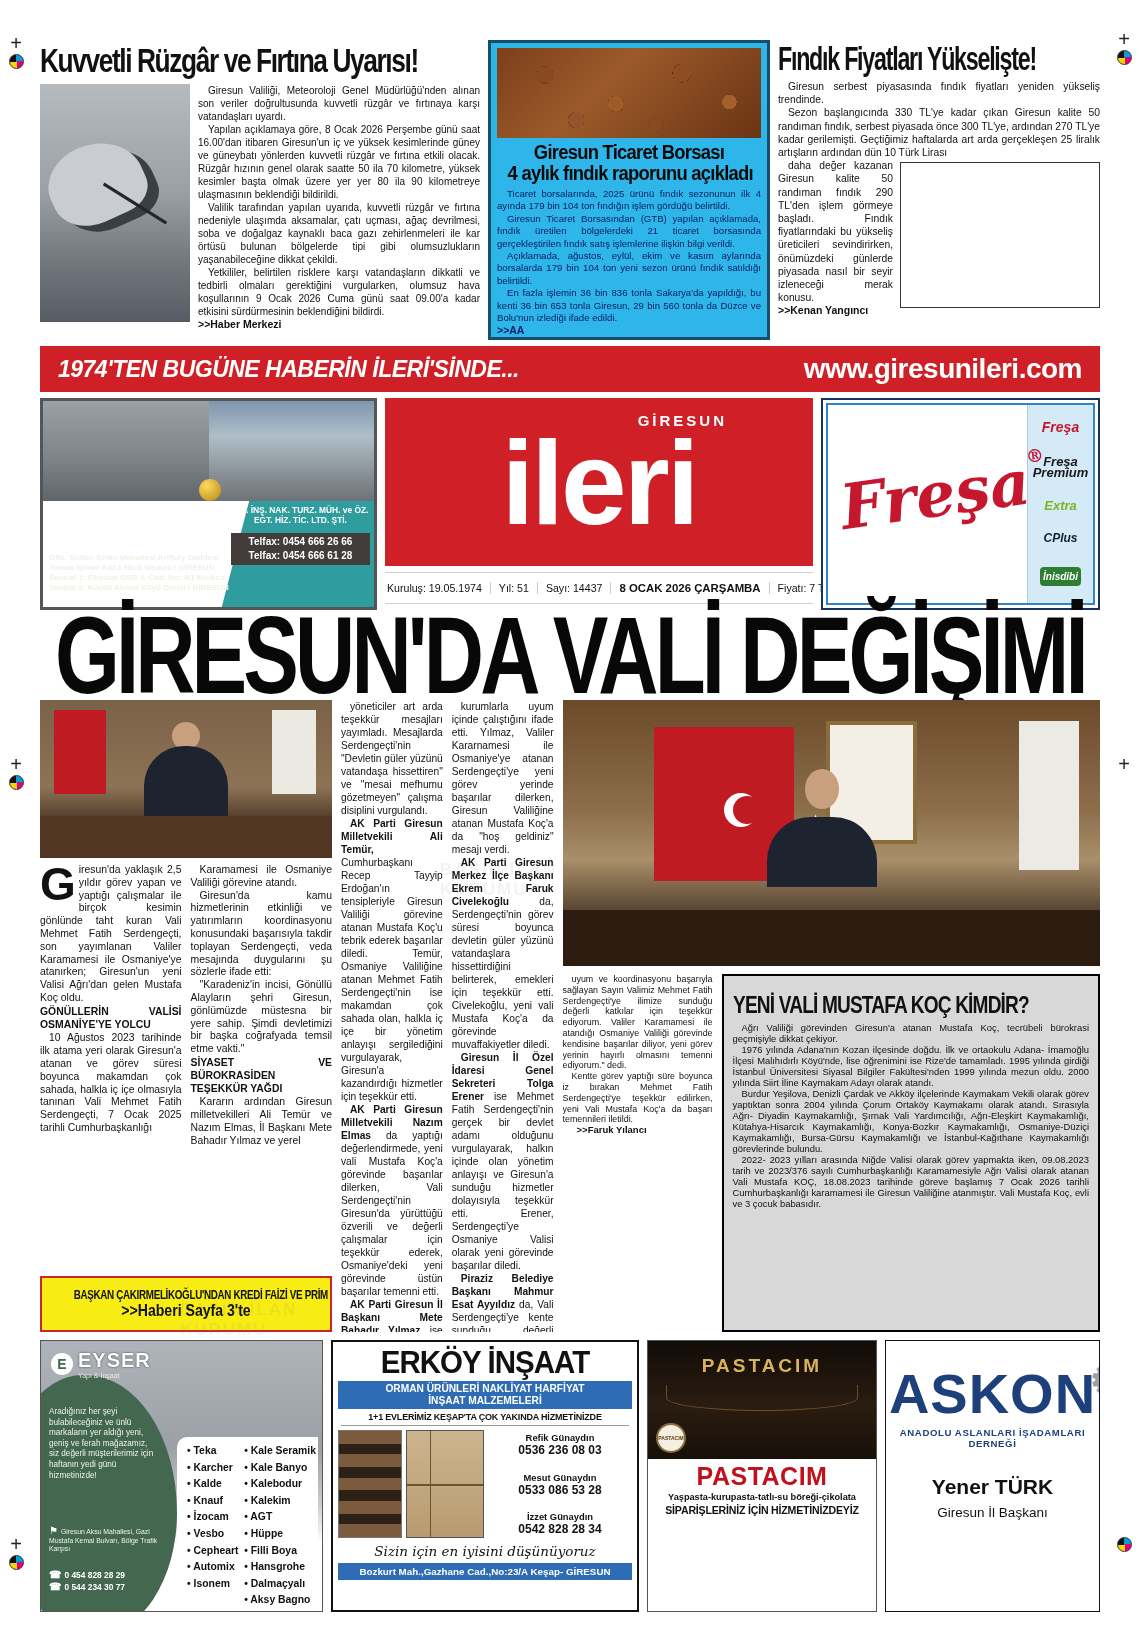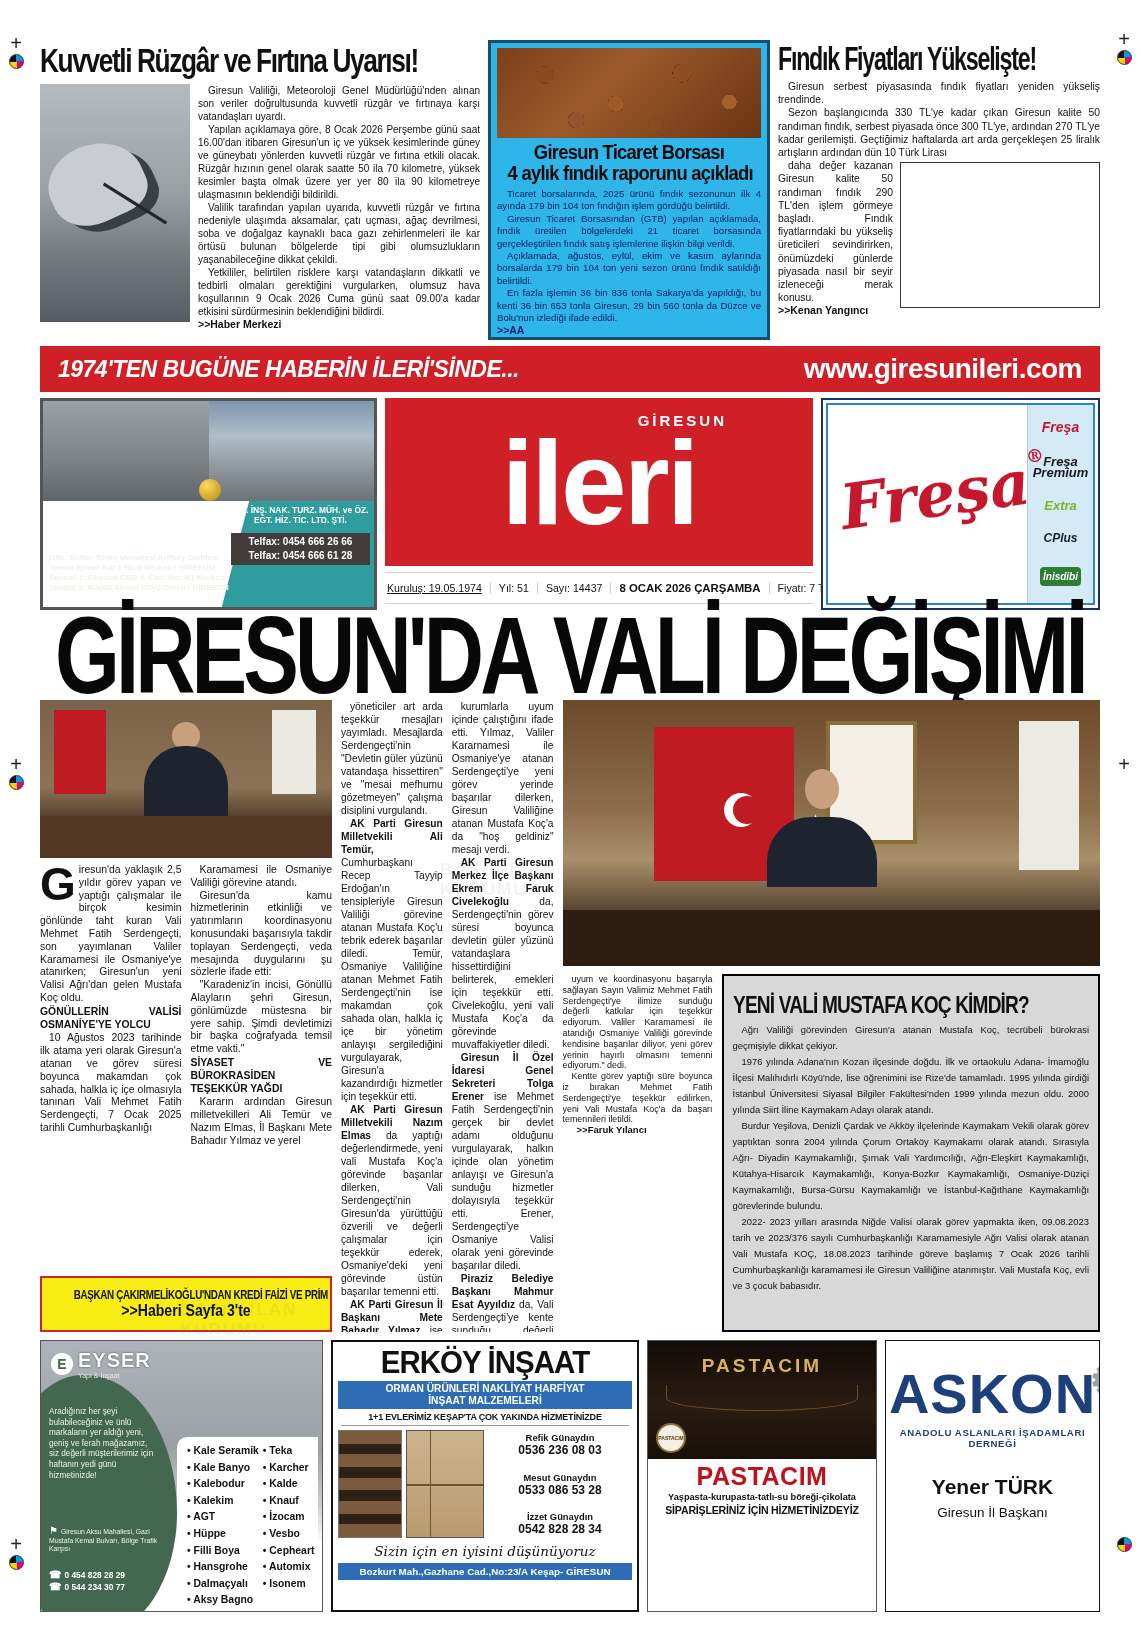--- a/index.html
+++ b/index.html
@@ -87,21 +87,21 @@
                background:radial-gradient(circle at 35% 30%,#ffd95e,#caa028 70%,#8a6a12); }
 
   .logocol { width:428px; display:flex; flex-direction:column; }
   .redlogo { height:168px; background:#cf2027; position:relative; color:#fff; }
   .redlogo .city { position:absolute; right:86px; top:14px; font-size:15px; font-weight:bold; letter-spacing:3px; }
   .redlogo .word { position:absolute; left:0; right:0; top:10px; text-align:center; font-size:118px;
                    font-weight:bold; letter-spacing:-3px; line-height:150px; }
   .dateline { margin-top:6px; height:32px; border-top:1px solid #cfcfcf; border-bottom:1px solid #cfcfcf;
               display:flex; align-items:center; justify-content:space-between; font-size:10.6px; }
   .dateline span { padding:0 8px; border-left:1px solid #ccc; white-space:nowrap; }
-  .dateline span:first-child { border-left:none; padding-left:2px;text-decoration:underline; }
+  .dateline span:first-child { border-left:none; padding-left:2px; }
   .dateline span:nth-child(4) { font-weight:bold; font-size:11.4px; }
   .dateline span:nth-child(6) { font-weight:bold; }
 
   .fresa { flex:1; border:2px solid #16335f; background:#fff; position:relative; overflow:hidden; padding:3px; }
   .fresa-in { position:absolute; inset:3px; border:2px solid #2e86c9; display:flex; }
   .fresa-main { flex:1; position:relative; }
   .fresa-word { position:absolute; left:12px; top:52px; font-size:62px; font-weight:bold; font-style:italic;
                 color:#c5172e; transform:rotate(-8deg); font-family:"DejaVu Serif", serif; }
   .fresa-reg { font-size:18px; vertical-align:40px; }
   .fresa-side { width:66px; background:#d4eaf7; border-left:1px solid #a8cde6; display:flex; flex-direction:column;
@@ -153,21 +153,21 @@
   .p2-wflag { position:absolute; right:4%; top:8%; width:11%; height:56%; background:#eceae4; }
   .p2-man { position:absolute; left:38%; top:44%; width:110px; height:70px; background:#1d2430; border-radius:44px 44px 0 0; }
   .p2-head { position:absolute; left:38%; top:26%; width:34px; height:40px; border-radius:50%; background:#c9a07e; margin-left:38px; }
   .p2-desk { position:absolute; left:0; right:0; bottom:0; height:56px; background:#2c1d10; }
   .brow { margin-top:8px; flex:1; display:flex; gap:9px; }
   .c5 { width:150px; font-size:8.9px; line-height:10.8px; }
   .c5 .byline { font-size:9.5px; }
   .kimdir { flex:1; background:#d8d8d8; border:2px solid #000; padding:16px 9px; overflow:hidden; }
   .kimdir h3 { font-size:23px; font-weight:bold; letter-spacing:-1px; white-space:nowrap;
                transform:scaleX(.83); transform-origin:left; margin-bottom:3px; }
-  .kimdir-text { font-size:9.4px; line-height:16px; text-align:justify; }
+  .kimdir-text { font-size:9.4px; line-height:11px; text-align:justify; }
   .kimdir-text p { text-indent:9px; }
 
   
   .adsrow { margin-top:8px; height:272px; display:flex; gap:8px; }
   .ad { border:1px solid #555; position:relative; overflow:hidden; background:#fff; }
 
   .eyser { width:283px; background:linear-gradient(180deg,#aeb4b9 0%,#9aa0a6 40%,#c9ccce 60%,#fff 75%); }
   .ey-blob { position:absolute; left:-36px; top:34px; width:172px; height:260px; background:#43684f;
              border-radius:46% 54% 48% 52%; }
   .ey-logo { position:absolute; left:10px; top:8px; display:flex; align-items:center; gap:5px; }
@@ -464,41 +464,41 @@
         </span>
       </div>
       <div class="ey-text">Aradığınız her şeyi bulabileceğiniz ve ünlü markaların yer aldığı yeni, geniş ve ferah mağazamız, siz değerli müşterilerimiz için haftanın yedi günü hizmetinizde!</div>
       <div class="ey-addr"><span class="ey-icon">⚑</span><span>Giresun Aksu Mahallesi, Gazi Mustafa Kemal Bulvarı, Bölge Trafik Karşısı</span></div>
       <div class="ey-phones">
         <div><span class="ey-icon">☎</span><span>0 454 828 28 29</span></div>
         <div><span class="ey-icon">☎</span><span>0 544 234 30 77</span></div>
       </div>
       <div class="ey-brands">
         <div>
+            <div class="brand">Teka</div>
+            <div class="brand">Karcher</div>
+            <div class="brand">Kalde</div>
+            <div class="brand">Knauf</div>
+            <div class="brand">İzocam</div>
+            <div class="brand">Vesbo</div>
+            <div class="brand">Cepheart</div>
+            <div class="brand">Automix</div>
+            <div class="brand">Isonem</div>
+          </div>
+        <div>
             <div class="brand">Kale Seramik</div>
             <div class="brand">Kale Banyo</div>
             <div class="brand">Kalebodur</div>
             <div class="brand">Kalekim</div>
             <div class="brand">AGT</div>
             <div class="brand">Hüppe</div>
             <div class="brand">Filli Boya</div>
             <div class="brand">Hansgrohe</div>
             <div class="brand">Dalmaçyalı</div>
             <div class="brand">Aksy Bagno</div>
-          </div>
-        <div>
-            <div class="brand">Teka</div>
-            <div class="brand">Karcher</div>
-            <div class="brand">Kalde</div>
-            <div class="brand">Knauf</div>
-            <div class="brand">İzocam</div>
-            <div class="brand">Vesbo</div>
-            <div class="brand">Cepheart</div>
-            <div class="brand">Automix</div>
-            <div class="brand">Isonem</div>
           </div>
       </div>
     </div>
 
     <div class="ad erkoy">
       <div class="er-title">ERKÖY İNŞAAT</div>
       <div class="er-band1">
         <div>ORMAN ÜRÜNLERİ NAKLİYAT HARFİYAT</div>
         <div>İNŞAAT MALZEMELERİ</div>
       </div>

